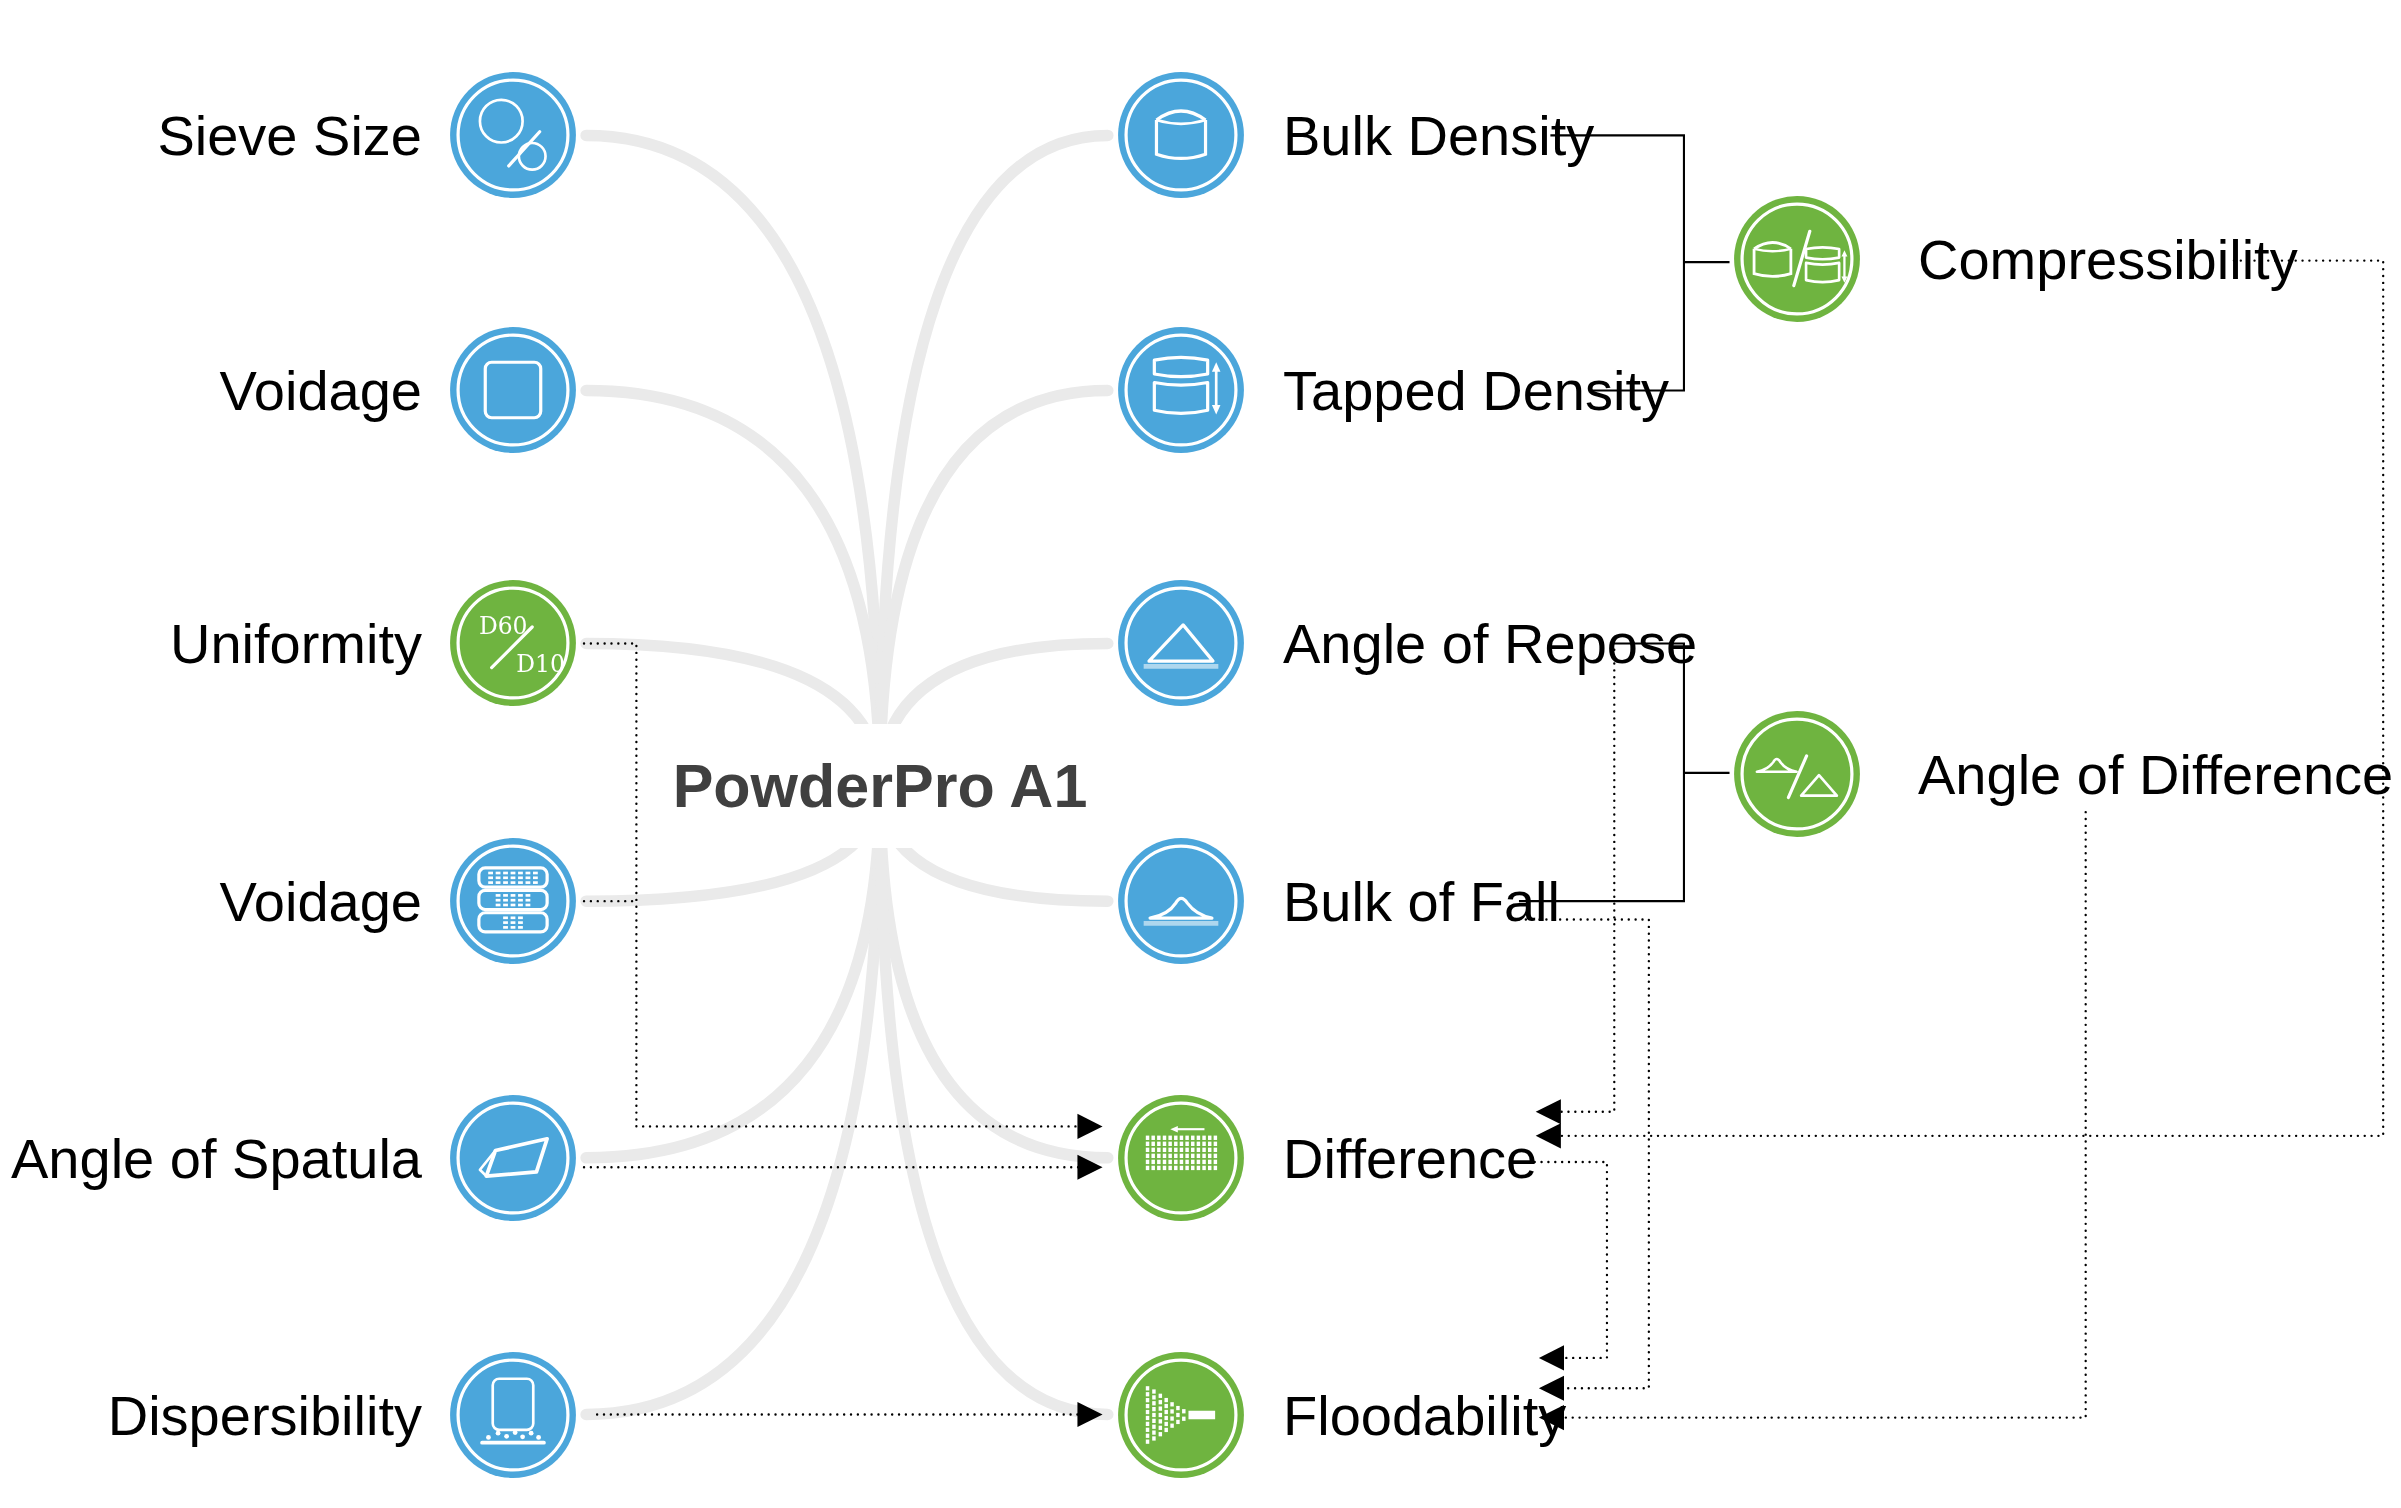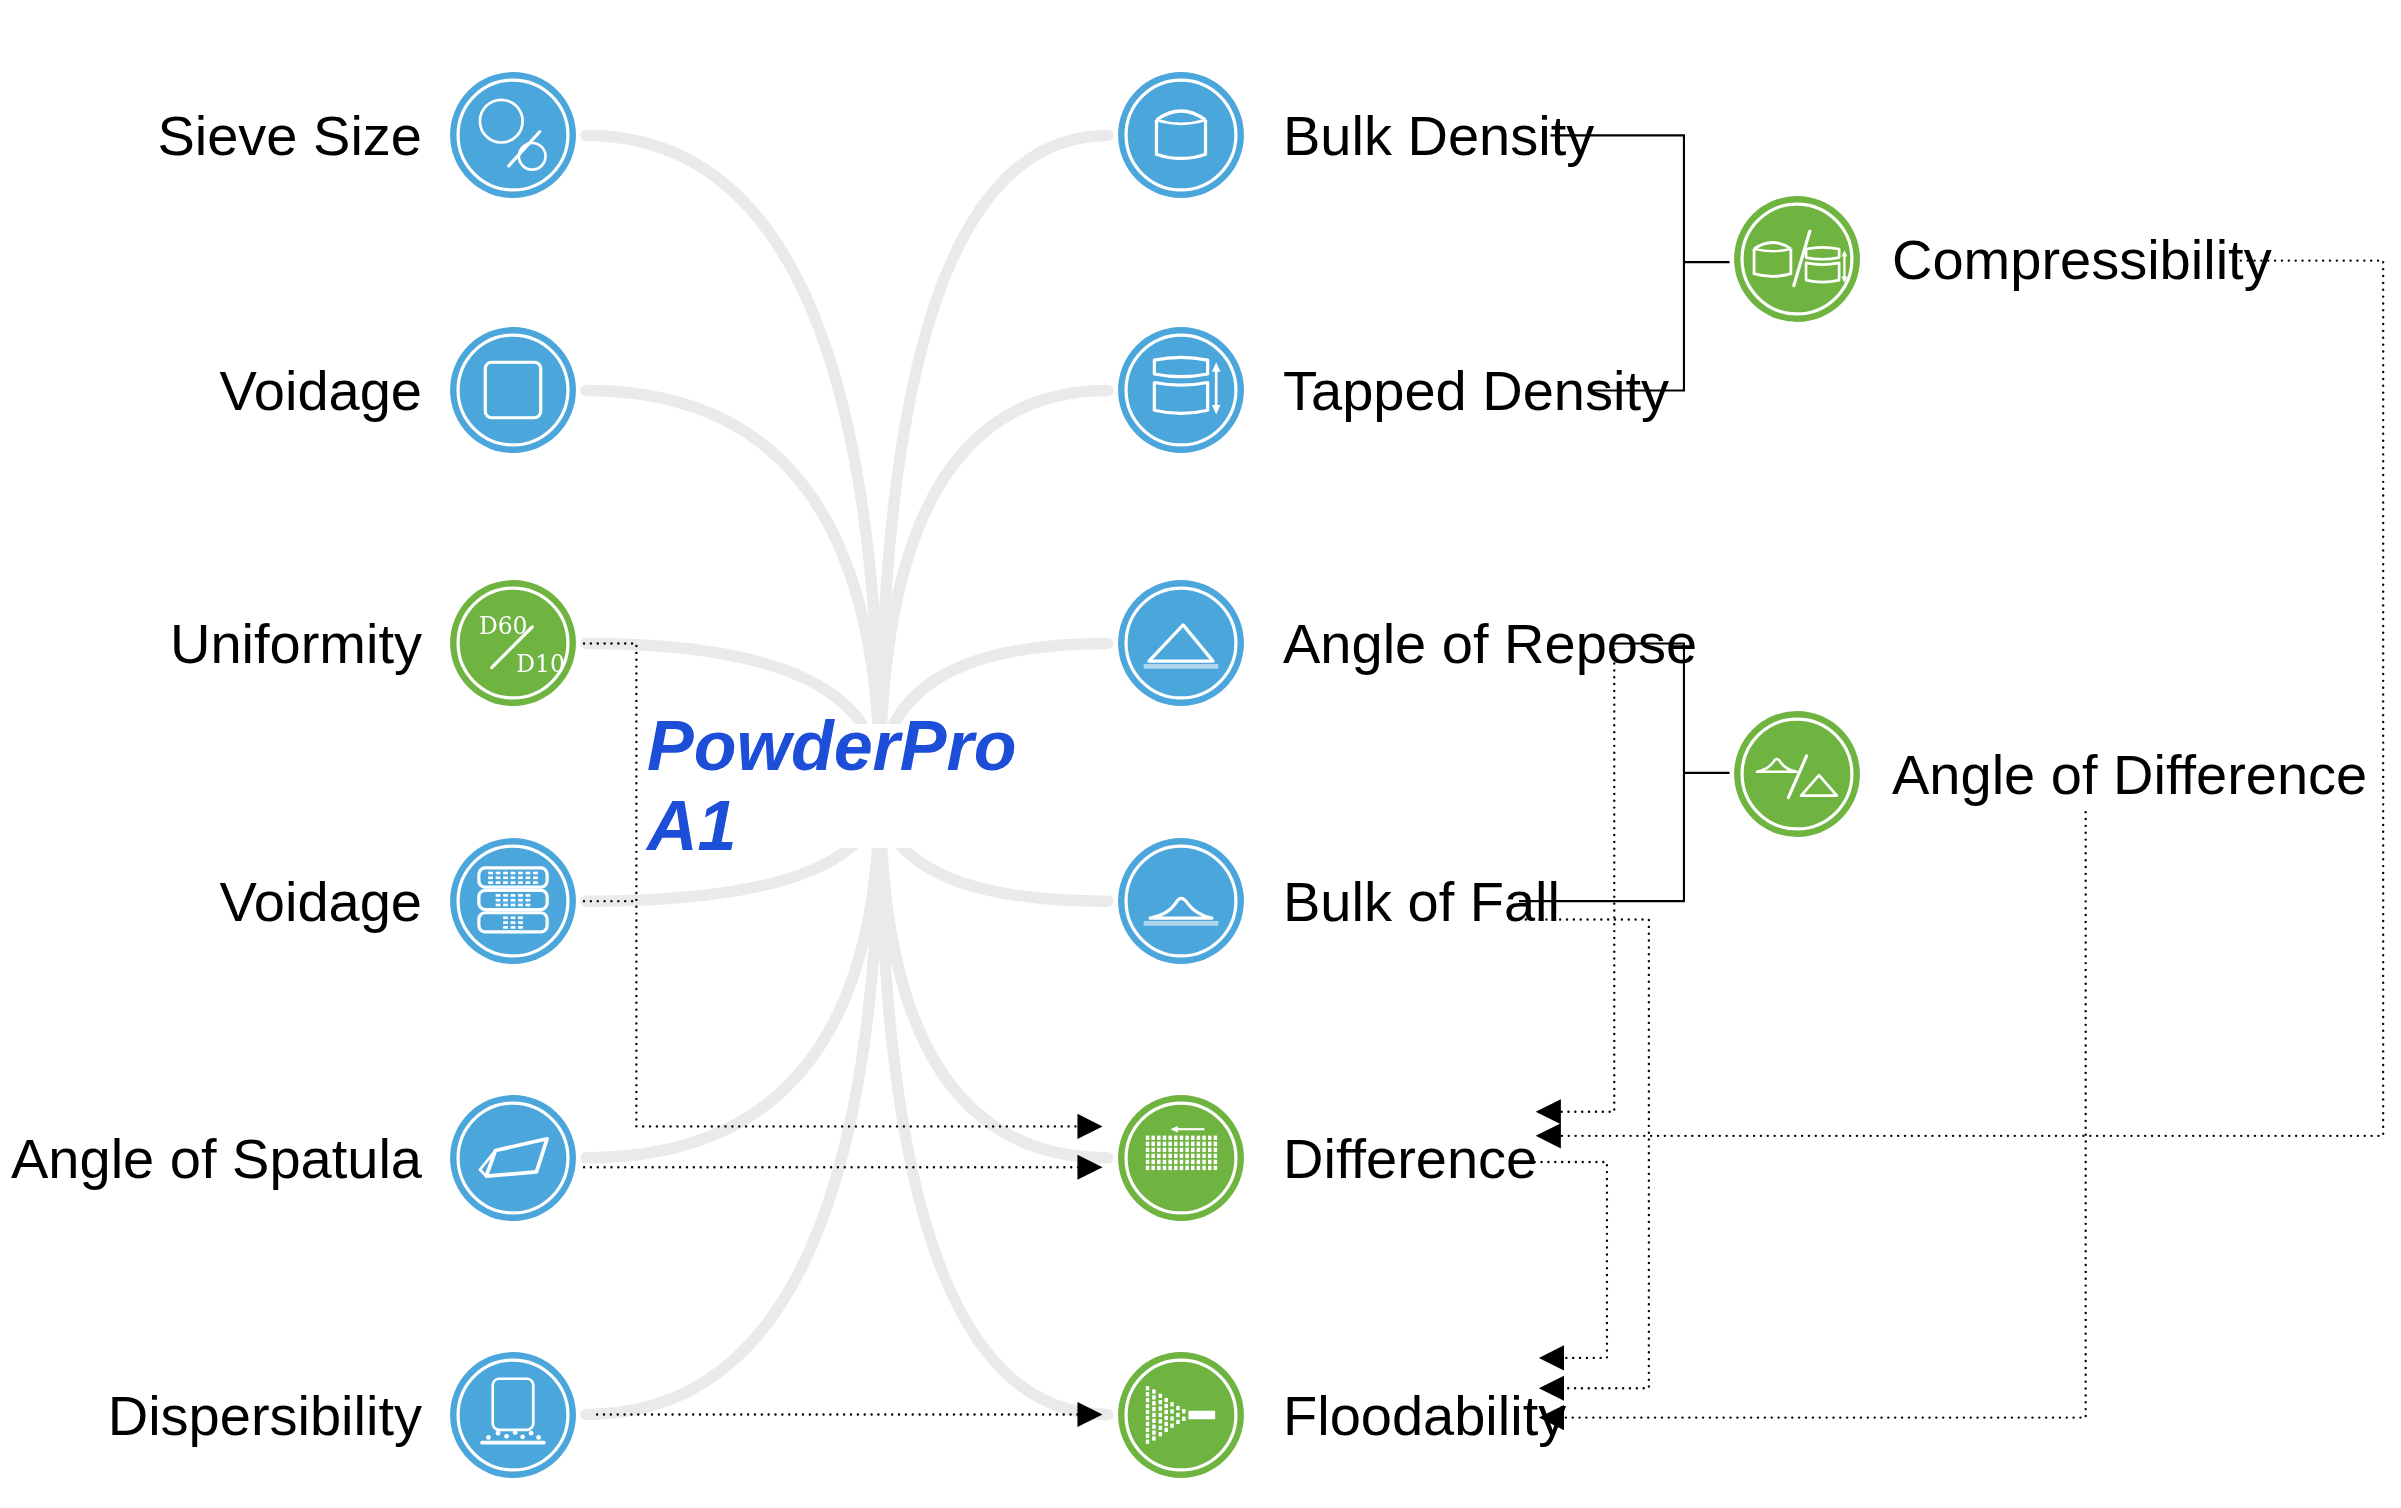--- a/index.html
+++ b/index.html
@@ -1,28 +1,28 @@
 <!DOCTYPE html>
 <html style="font-size:8.4px"><head>
 <meta charset="utf-8">
 <style>
   html,body{margin:0;padding:0;background:#fff;}
   .canvas{position:relative;width:2401px;height:1509px;background:#fff;
           font-family:"Liberation Sans",sans-serif;overflow:hidden;}
   #links{position:absolute;left:0;top:0;width:2401px;height:1509px;z-index:1;}
   .title{position:absolute;z-index:2;left:647px;top:724px;width:466px;height:124px;
          background:#fff;display:flex;align-items:center;justify-content:center;
-         font-size:70px;font-weight:bold;color:#1d4ed8;font-style:italic;}
+         font-size:61px;font-weight:bold;color:#404040;}
   .node{position:absolute;z-index:3;width:128px;height:128px;}
   .node svg{display:block;width:128px;height:128px;}
   .label{position:absolute;top:50%;transform:translateY(-50%);font-size:56px;
          color:#000;white-space:nowrap;}
   .label.side-left{right:100%;margin-right:27px;}
   .label.side-middle{left:100%;margin-left:38px;}
-  .label.side-right{left:100%;margin-left:31px;}
+  .label.side-right{left:100%;margin-left:57px;}
 </style>
 </head>
 <body>
 
 <div class="canvas">
   <svg id="links" xmlns="http://www.w3.org/2000/svg" viewBox="0 0 4584 2880" width="2401" height="1509">
       <path d="M 1680 1500 Q 1680 258 1119 258" fill="none" stroke="#EAEAEA" stroke-width="22" stroke-linecap="round"></path>
       <path d="M 1680 1500 Q 1680 745 1119 745" fill="none" stroke="#EAEAEA" stroke-width="22" stroke-linecap="round"></path>
       <path d="M 1680 1500 Q 1680 1228 1119 1228" fill="none" stroke="#EAEAEA" stroke-width="22" stroke-linecap="round"></path>
       <path d="M 1680 1500 Q 1680 1720 1119 1720" fill="none" stroke="#EAEAEA" stroke-width="22" stroke-linecap="round"></path>

